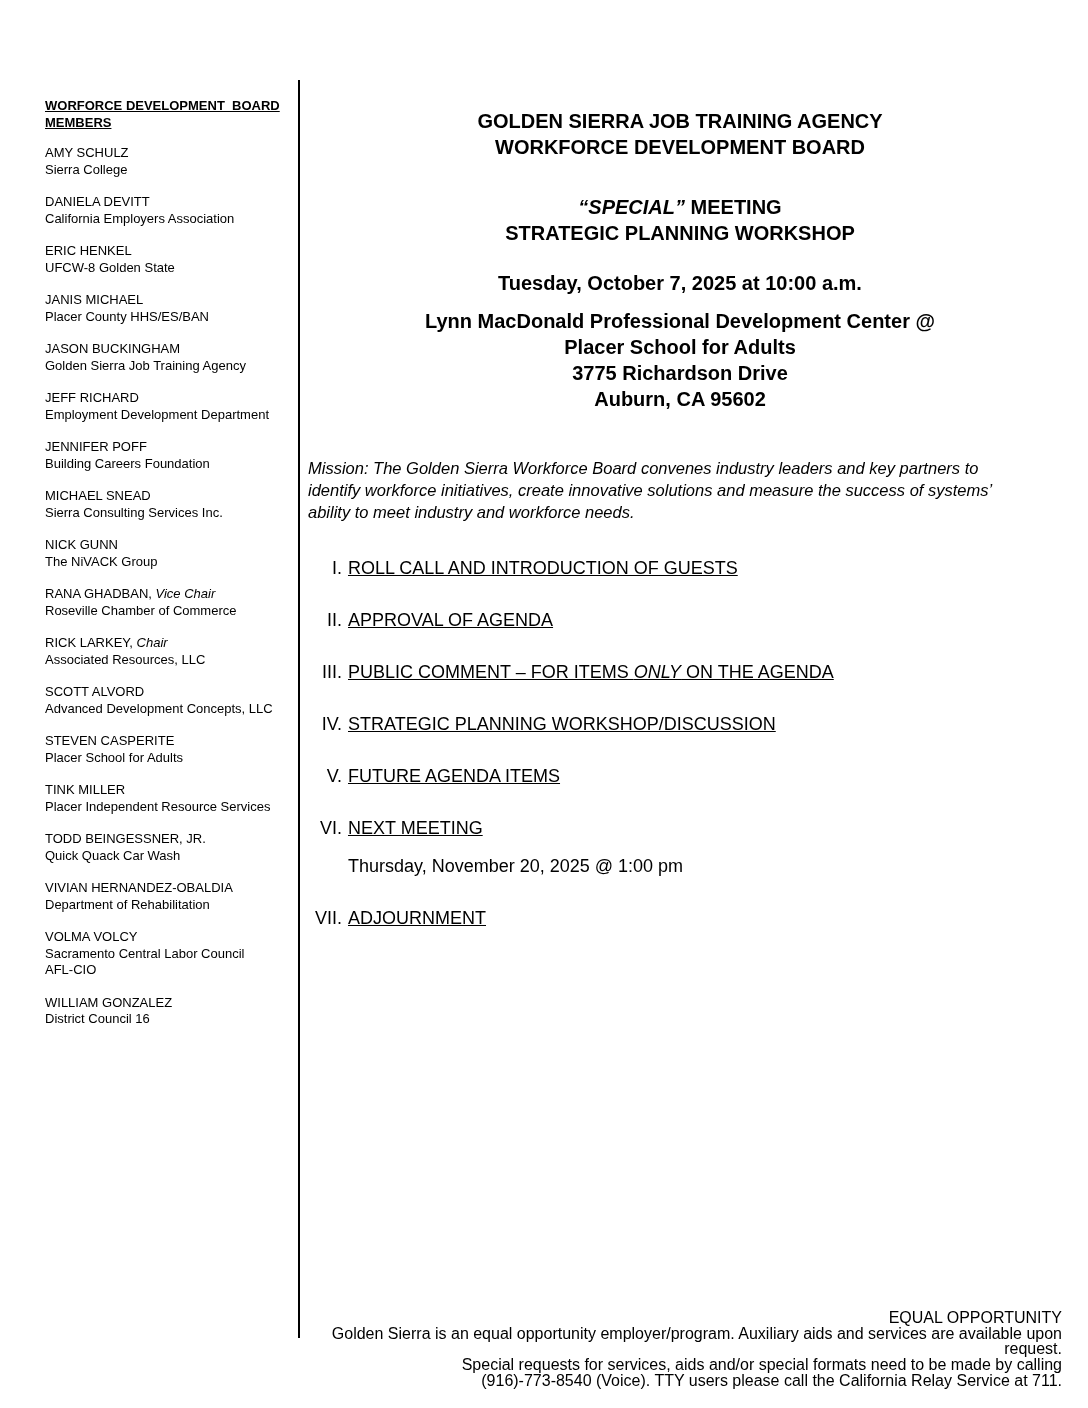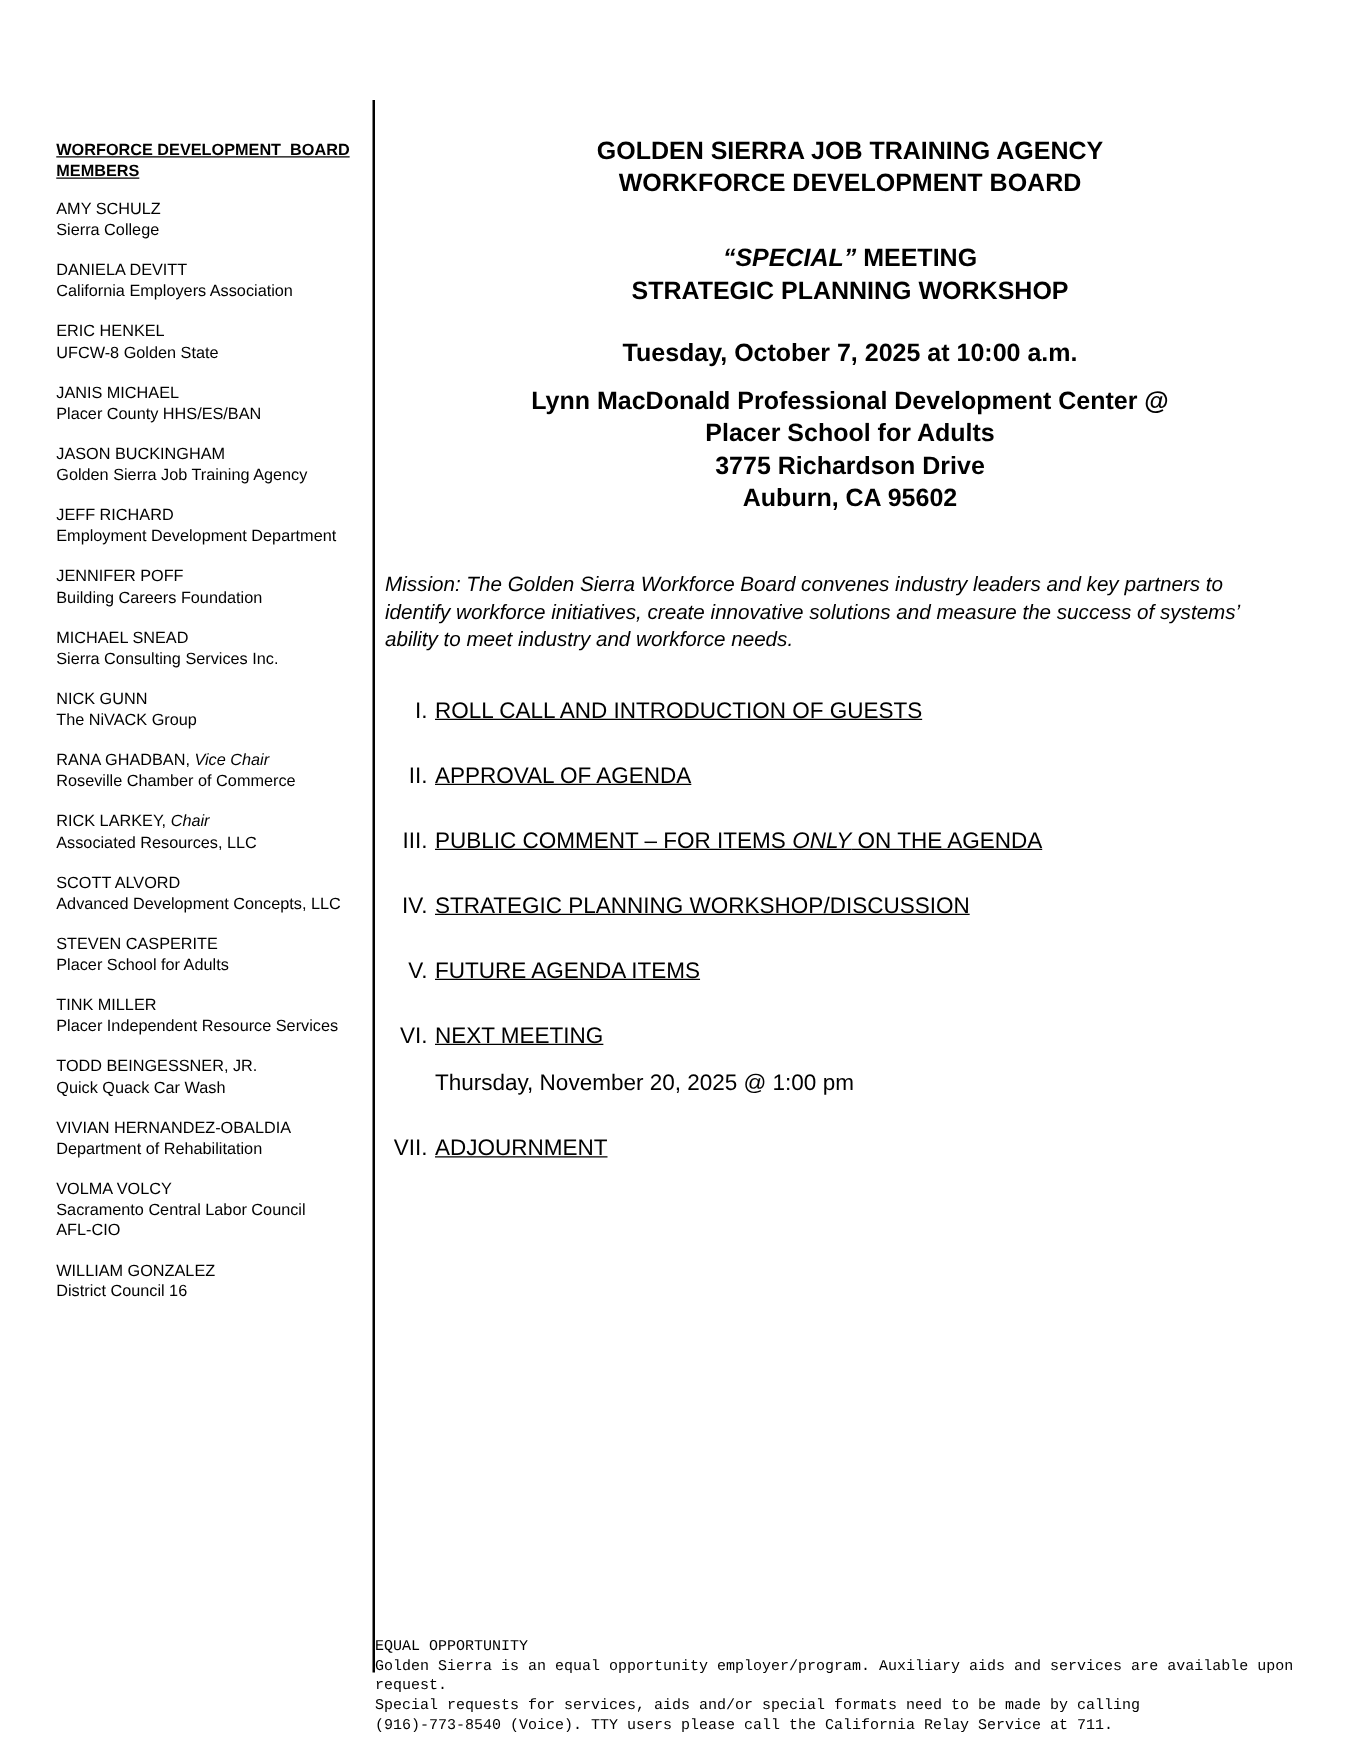--- a/index.html
+++ b/index.html
@@ -3,21 +3,21 @@
 <meta charset="utf-8">
 <style>
   * { margin:0; padding:0; box-sizing:border-box; }
   html,body { background:#ffffff; }
   .page {
     position:relative; width:1088px; height:1408px; background:#ffffff; color:#000000;
     font-family:"Liberation Sans", sans-serif; overflow:hidden;
   }
   .divider { position:absolute; left:298px; top:80px; width:2px; height:1258px; background:#000; }
 
-  .sidebar { position:absolute; left:45px; top:112px; width:252px; font-size:13px; line-height:16.5px; }
+  .sidebar { position:absolute; left:45px; top:98px; width:252px; font-size:13px; line-height:16.5px; }
   .sidebar-heading { font-weight:bold; margin-bottom:14px; }
   .sidebar-heading div { text-decoration:underline; }
   .member { margin-bottom:16px; }
   .member-org { white-space:pre-line; }
   .italic { font-style:italic; }
 
   .main { position:absolute; left:300px; top:108px; width:760px; }
   .center { text-align:center; }
   .bold20 { font-weight:bold; font-size:20px; line-height:26px; }
   .meeting-block { margin-top:34px; }
@@ -28,21 +28,21 @@
   .mission { margin-top:45px; padding:0 38px 0 8px; font-style:italic; font-size:16.5px; line-height:22px; }
 
   .agenda { margin-top:33px; font-size:18px; line-height:24px; }
   .agenda-item { margin-bottom:28px; }
   .agenda-row { display:flex; }
   .numeral { flex:0 0 42px; width:42px; text-align:right; }
   .agenda-text { margin-left:6px; text-decoration:underline; }
   .agenda-sub { margin-top:14px; margin-left:48px; }
   .agenda-sub:empty { display:none; }
 
-  .footer { position:absolute; left:300px; top:1310px; width:762px; text-align:left; font-size:12px; line-height:15.7px;font-family:Liberation Mono, monospace; }
+  .footer { position:absolute; left:300px; top:1310px; width:762px; text-align:right; font-size:16px; line-height:15.7px; }
 </style>
 </head>
 <body>
 
 <div class="page">
 
   <div class="divider"></div>
 
   <div class="sidebar">
     <div class="sidebar-heading">

